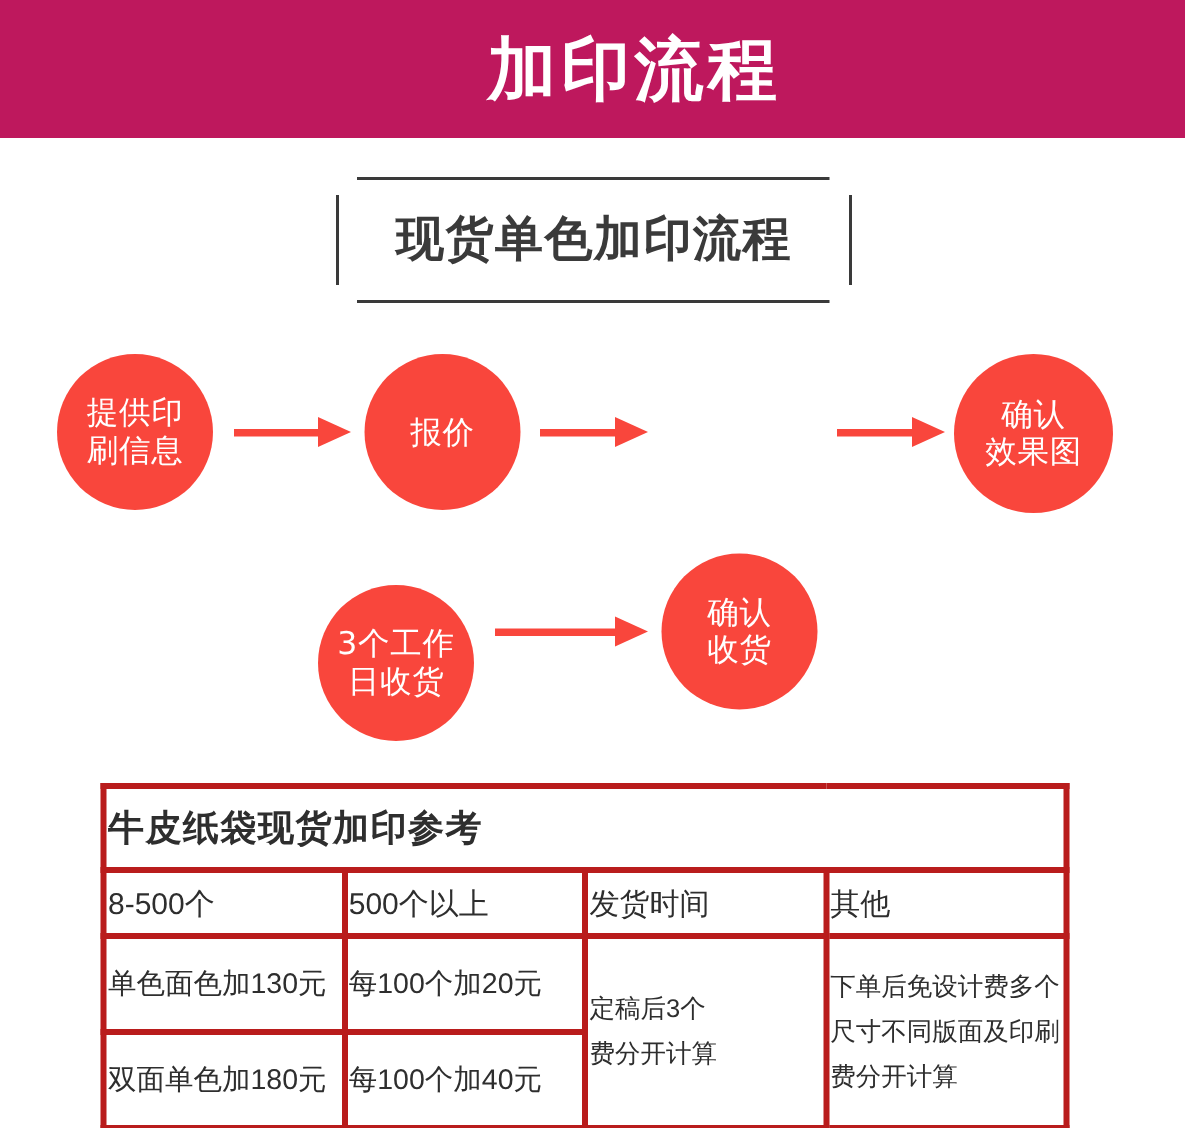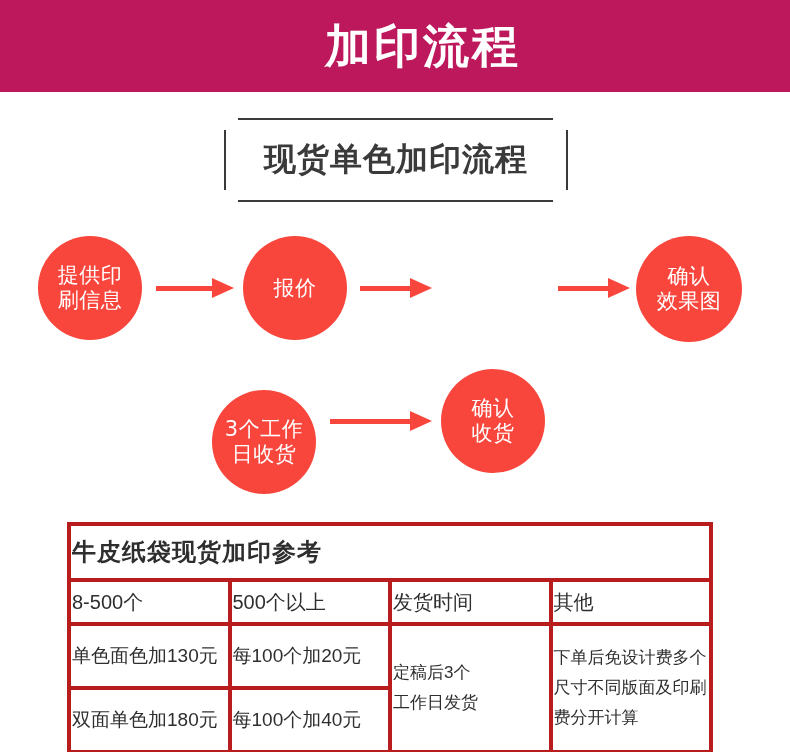--- a/index.html
+++ b/index.html
@@ -273,21 +273,21 @@
         <td class="head-cell">8-500个</td>
         <td class="head-cell">500个以上</td>
         <td class="head-cell">发货时间</td>
         <td class="head-cell">其他</td>
       </tr>
       <tr>
         <td class="body-cell">单色面色加130元</td>
         <td class="body-cell">每100个加20元</td>
         <td class="merged-cell" rowspan="2">
           <span>定稿后3个
-工作日发货</span>
+费分开计算</span>
         </td>
         <td class="merged-cell" rowspan="2">
           <span>下单后免设计费多个
 尺寸不同版面及印刷
 费分开计算</span>
         </td>
       </tr>
       <tr>
         <td class="body-cell">双面单色加180元</td>
         <td class="body-cell">每100个加40元</td>

